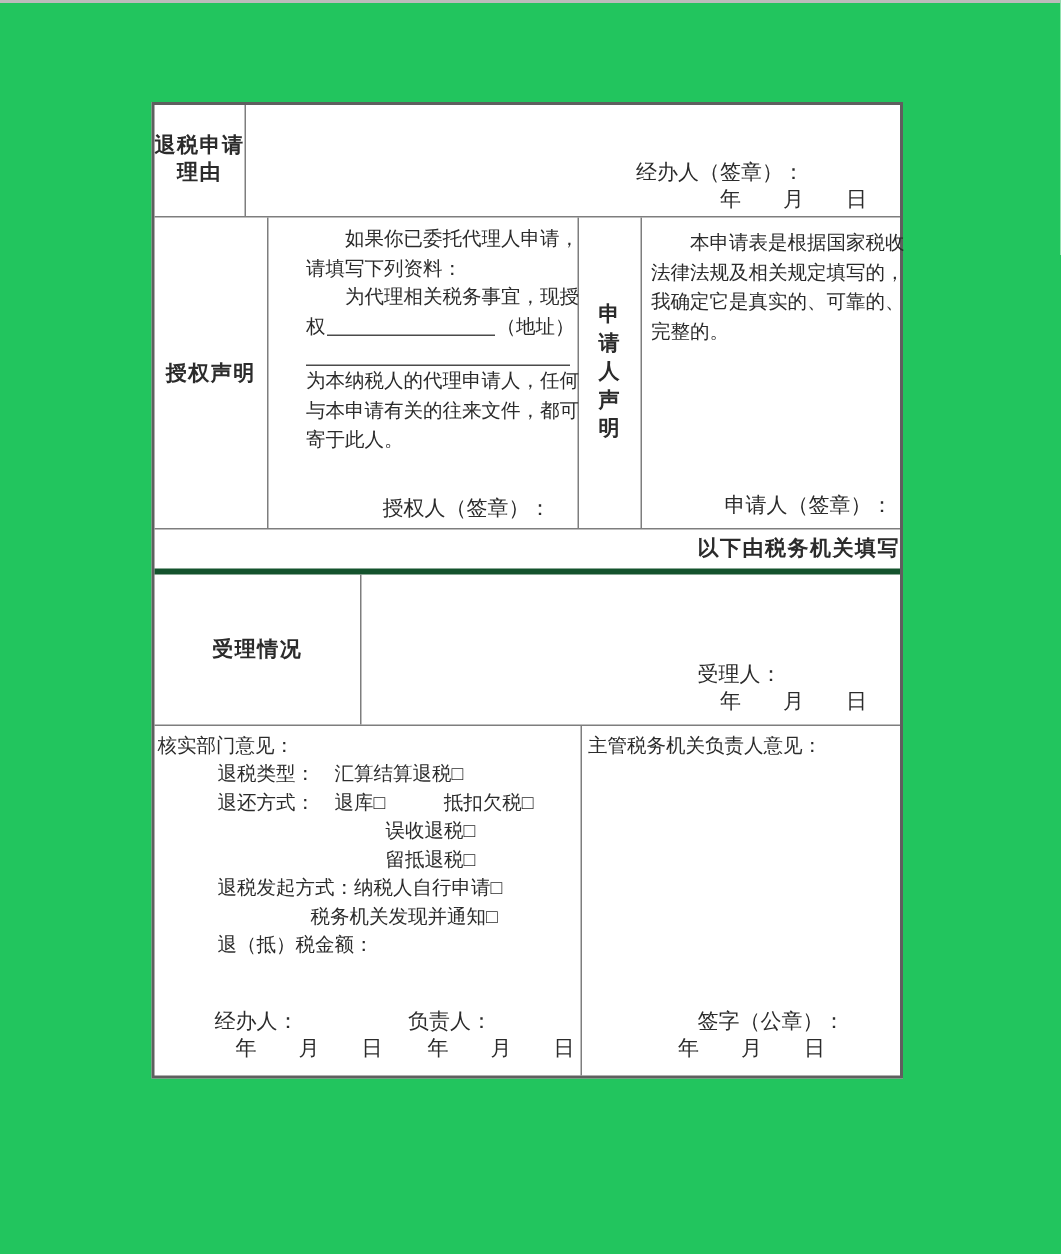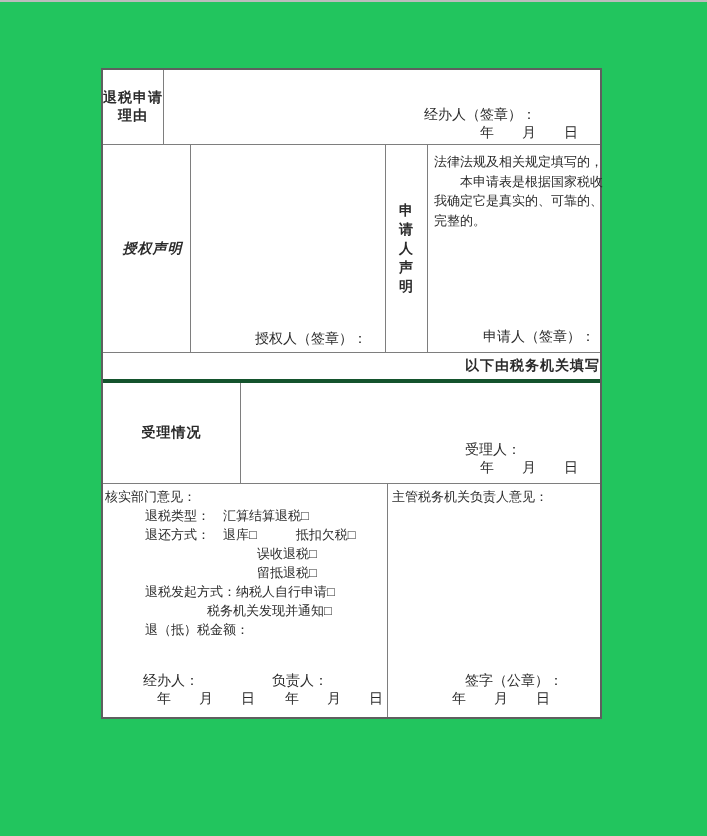--- a/index.html
+++ b/index.html
@@ -30,21 +30,21 @@
 
   
   .r1-a{left:0;width:61px;}
   .r1-a .lbl{line-height:18px;text-align:center;}
   .r1-b{left:61px;right:0;}
   .sign-line{font-size:14px;white-space:nowrap;}
   .r1-sign{position:absolute;left:260px;top:36px;}
   .r1-date{position:absolute;left:316px;top:54px;}
 
   
-  .r2-a{left:12px;width:76px;font-style:italic;}
+  .r2-a{left:0;width:76px;}
   .r2-b{left:98px;width:185px;font-size:13px;}
   .auth-text{padding:4px 2px 0 3px;line-height:19.5px;}
   .line{white-space:nowrap;}
   .l4{display:flex;}
   .blank{flex:1;border-bottom:1px solid #4a4a4a;margin:0 1px 3px 1px;min-width:10px;}
   .l5 .blank{display:block;height:16px;margin:0 3px 0 0;}
   .auth-sign{position:absolute;left:54px;bottom:4px;}
   .r2-c{left:283px;width:42px;}
   .r2-c .vert{width:28px;line-height:19px;text-align:center;word-break:break-all;}
   .r2-d{left:325px;right:0;font-size:13px;}
@@ -90,31 +90,47 @@
         <div class="sign-line r1-date">年　　月　　日</div>
       </div>
     </div>
 
     <div class="row row2">
       <div class="cell vline center-cell r2-a hdr">
         <div>授权声明</div>
       </div>
 
       <div class="cell vline r2-b">
+        <div class="auth-text">
+          <div class="line">　　如果你已委托代理人申请，</div>
+          <div class="line">请填写下列资料：</div>
+          <div class="line">　　为代理相关税务事宜，现授</div>
+          <div class="line l4">
+            <span>权</span>
+            <span class="blank"></span>
+            <span>（地址）</span>
+          </div>
+          <div class="line l5">
+            <span class="blank"></span>
+          </div>
+          <div class="line">为本纳税人的代理申请人，任何</div>
+          <div class="line">与本申请有关的往来文件，都可</div>
+          <div class="line">寄于此人。</div>
+        </div>
         <div class="sign-line auth-sign">授权人（签章）：</div>
       </div>
 
       <div class="cell vline center-cell r2-c hdr">
         <div class="vert">申请人声明</div>
       </div>
 
       <div class="cell r2-d">
         <div class="decl-text">
+          <div class="line">　　本申请表是根据国家税收</div>
           <div class="line">法律法规及相关规定填写的，</div>
-          <div class="line">　　本申请表是根据国家税收</div>
           <div class="line">我确定它是真实的、可靠的、</div>
           <div class="line">完整的。</div>
         </div>
         <div class="sign-line decl-sign">申请人（签章）：</div>
       </div>
     </div>
 
     <div class="row row3">
       <div class="hdr">以下由税务机关填写</div>
     </div>

